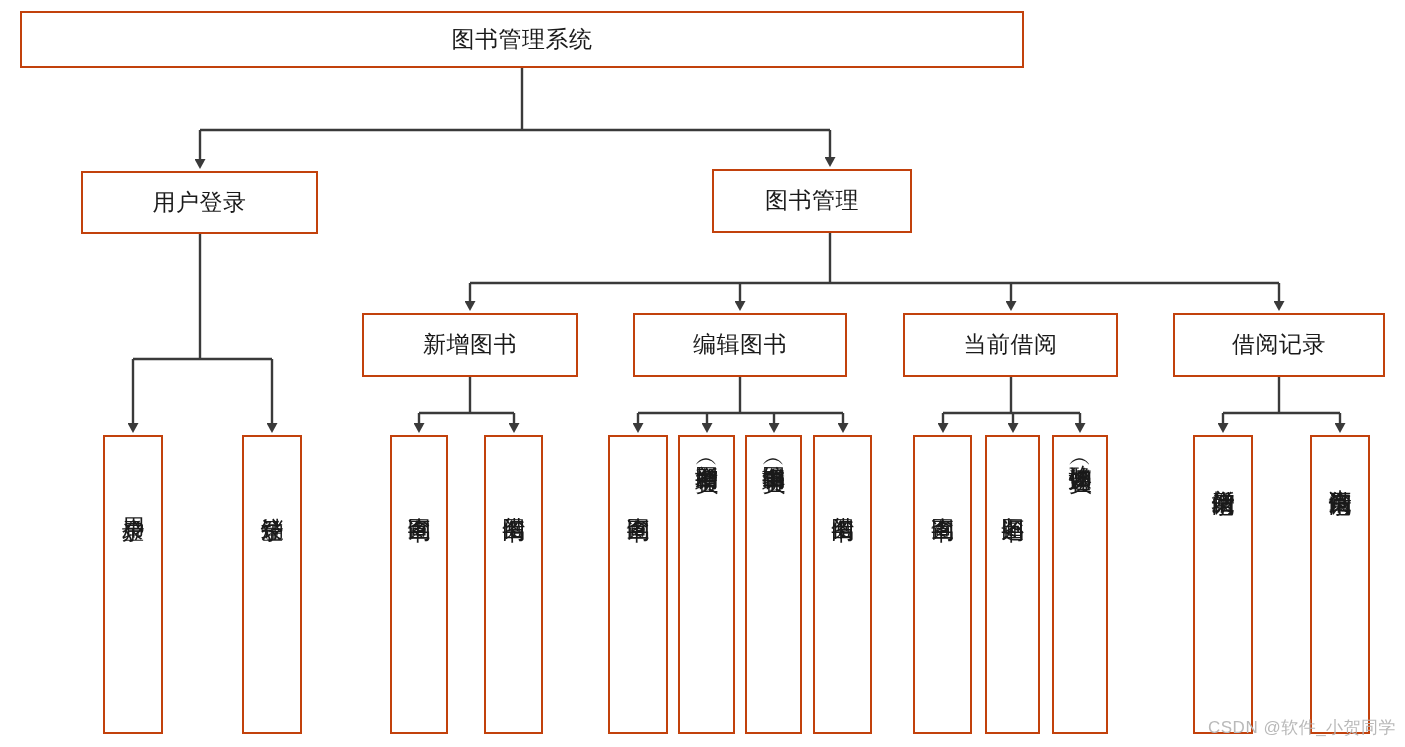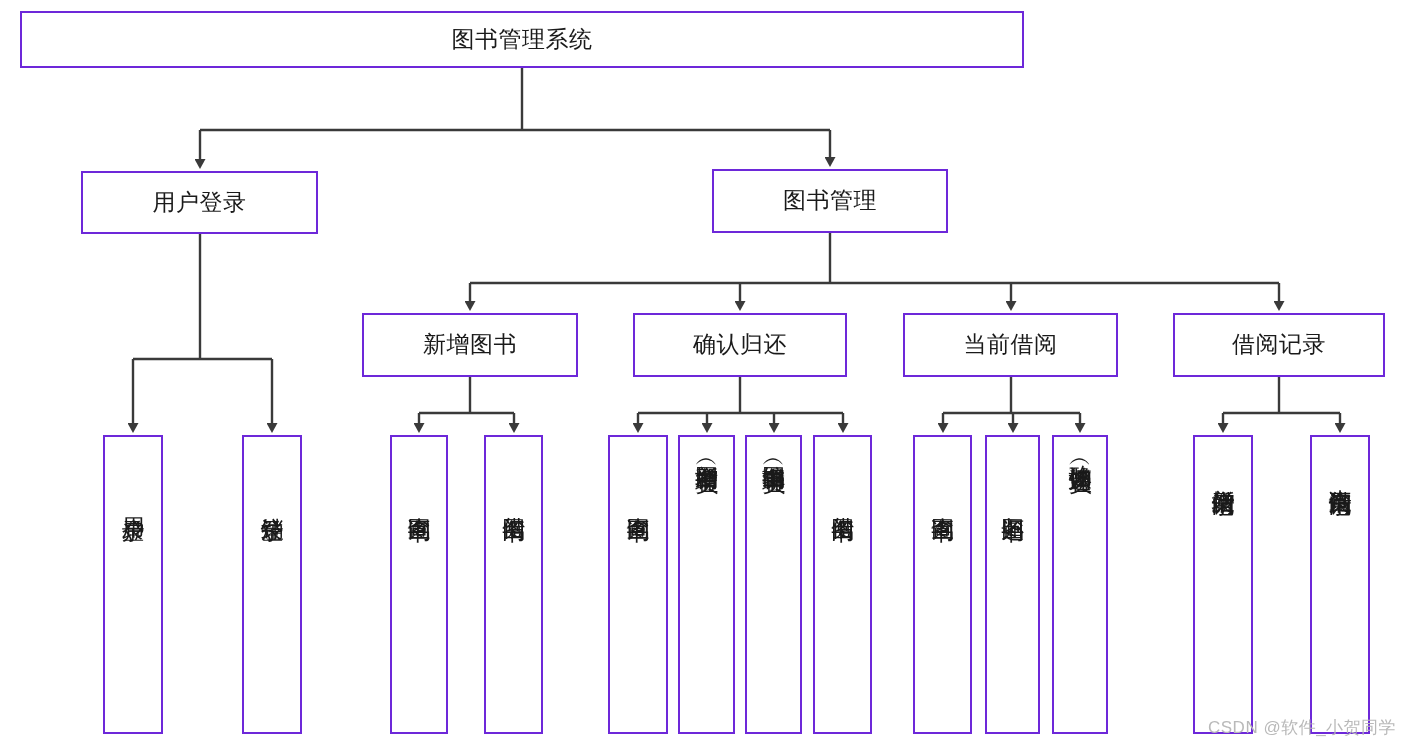--- a/index.html
+++ b/index.html
@@ -21,21 +21,21 @@
     position: absolute;
     left: 0;
     top: 0;
     width: 1405px;
     height: 747px;
   }
   .node {
     position: absolute;
     box-sizing: border-box;
     background: #ffffff;
-    border: 2px solid #6d28d9;
+    border: 2px solid #c2410c;
     display: flex;
     align-items: center;
     justify-content: center;
     color: #1a1a1a;
   }
   .node.level-0 .node-label,
   .node.level-1 .node-label,
   .node.level-2 .node-label {
     font-size: 23px;
     line-height: 1.1;
@@ -118,28 +118,28 @@
       </g>
   </svg>
 
   <div id="nodes-layer">
       <div class="node level-0" id="node-root" style="left: 20px; top: 11px; width: 1004px; height: 57px;">
         <span class="node-label">图书管理系统</span>
       </div>
       <div class="node level-1" id="node-user-login" style="left: 81px; top: 171px; width: 237px; height: 63px;">
         <span class="node-label">用户登录</span>
       </div>
-      <div class="node level-1" id="node-book-manage" style="left: 712px; top: 169px; width: 236px; height: 64px;">
+      <div class="node level-1" id="node-book-manage" style="left: 712px; top: 169px; width: 200px; height: 64px;">
         <span class="node-label">图书管理</span>
       </div>
       <div class="node level-2" id="node-new-book-rec" style="left: 362px; top: 313px; width: 216px; height: 64px;">
         <span class="node-label">新增图书</span>
       </div>
       <div class="node level-2" id="node-book-borrow" style="left: 633px; top: 313px; width: 214px; height: 64px;">
-        <span class="node-label">确认归还</span>
+        <span class="node-label">编辑图书</span>
       </div>
       <div class="node level-2" id="node-current-borrow" style="left: 903px; top: 313px; width: 215px; height: 64px;">
         <span class="node-label">当前借阅</span>
       </div>
       <div class="node level-2" id="node-borrow-record" style="left: 1173px; top: 313px; width: 212px; height: 64px;">
         <span class="node-label">借阅记录</span>
       </div>
       <div class="node level-3 leaf tall" id="node-leaf-user-login" style="left: 103px; top: 435px; width: 60px; height: 299px;">
         <span class="node-label">用户登录</span>
       </div>

